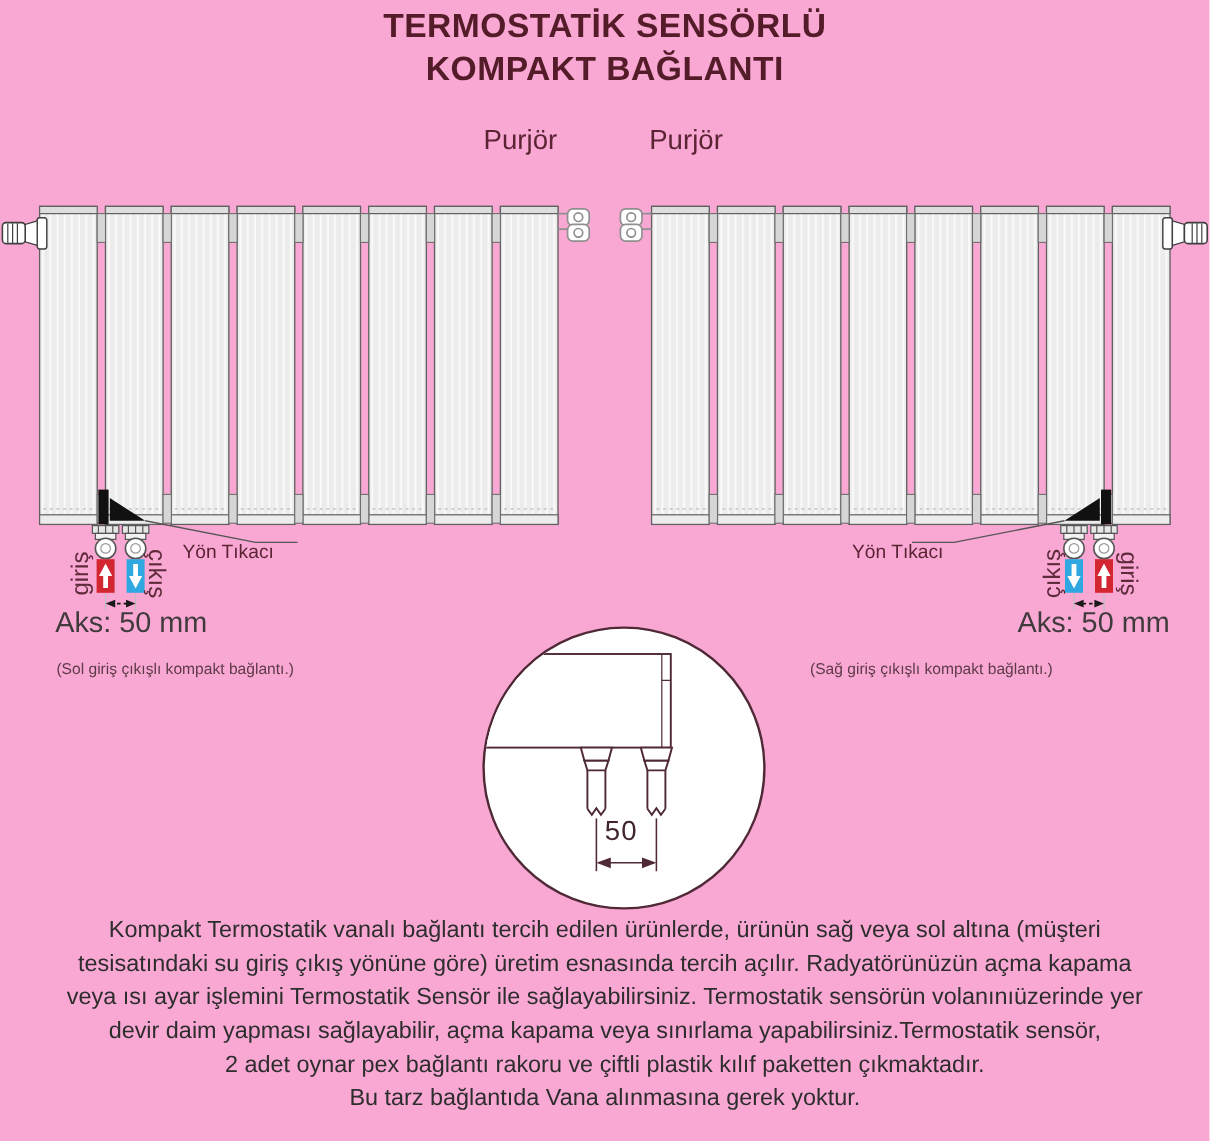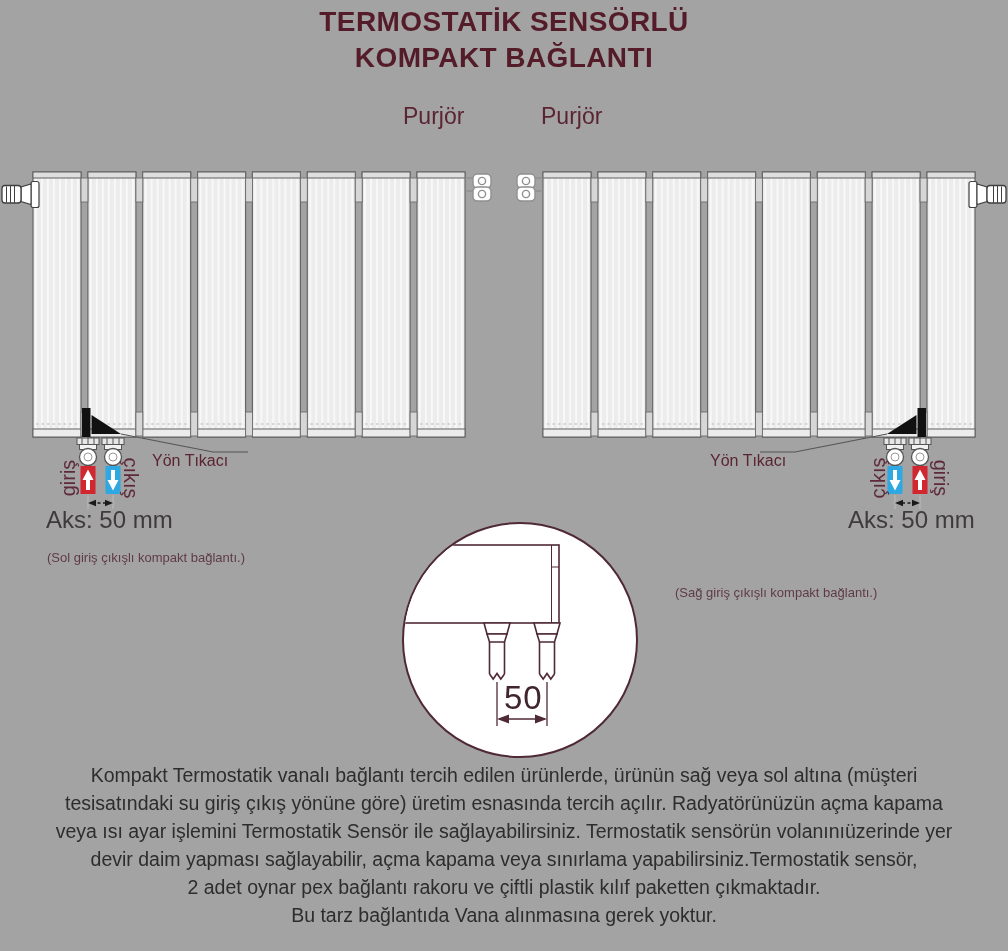--- a/index.html
+++ b/index.html
@@ -1,17 +1,17 @@
 <!DOCTYPE html>
 <html><head>
 <meta charset="utf-8">
 <style>
   html,body{margin:0;padding:0;background:#ffffff;}
   #stage{
-    position:relative;width:1008px;height:951px;background:#a3a3a3;
+    position:relative;width:1008px;height:951px;background:#f9a8d4;
     font-family:"Liberation Sans", sans-serif;overflow:hidden;
   }
   .abs{position:absolute;}
   
   #title{
     top:4px;left:0;width:100%;text-align:center;
     font-size:28px;font-weight:700;line-height:36px;letter-spacing:.4px;
     color:#541b28;
   }
   
@@ -20,21 +20,21 @@
   .lbl{position:absolute;white-space:nowrap;text-align:right;}
   .purjor{font-size:23px;color:#5b2433;}
   .yontikaci{font-size:16px;color:#5b2433;}
   .aks{font-size:24px;color:#3f3a3c;}
   .caption{font-size:13px;color:#5f3b48;}
   .vlabel{
     position:absolute;width:110px;text-align:center;font-size:20px;color:#5e2a3a;
   }
   .rotccw{transform:translate(-50%,-50%) rotate(-90deg);}
   .rotcw{transform:translate(-50%,-50%) rotate(90deg);}
-  #detail-dim{font-size:33px;color:#402530;font-weight:500;letter-spacing:1px;}
+  #detail-dim{font-size:23px;color:#402530;font-weight:500;letter-spacing:1px;}
   
   #paragraph{
     top:761px;left:0;width:100%;text-align:center;
     font-size:19.5px;line-height:28px;color:#2d2d2d;
   }
   #paragraph div{white-space:nowrap;}
 </style>
 </head>
 <body>
 
@@ -191,21 +191,21 @@
 
   <div class="vlabel rotccw" style="left:68px;top:478px;">giriş</div>
   <div class="vlabel rotcw" style="left:130px;top:478px;">çıkış</div>
   <div class="vlabel rotccw" style="left:878px;top:478px;">çıkış</div>
   <div class="vlabel rotcw" style="left:940px;top:478px;">giriş</div>
 
   <div class="lbl aks" style="left:46px;top:506px;">Aks: 50 mm</div>
   <div class="lbl aks" style="left:848px;top:506px;">Aks: 50 mm</div>
 
   <div class="lbl caption" style="left:47px;top:550px;">(Sol giriş çıkışlı kompakt bağlantı.)</div>
-  <div class="lbl caption" style="left:675px;top:550px;margin-top:35px;">(Sağ giriş çıkışlı kompakt bağlantı.)</div>
+  <div class="lbl caption" style="left:675px;top:550px;">(Sağ giriş çıkışlı kompakt bağlantı.)</div>
 
   <div class="lbl" id="detail-dim" style="left:504px;top:679px;">50</div>
 
   <div id="paragraph" class="abs">
     <div>Kompakt Termostatik vanalı bağlantı tercih edilen ürünlerde, ürünün sağ veya sol altına (müşteri</div>
     <div>tesisatındaki su giriş çıkış yönüne göre) üretim esnasında tercih açılır. Radyatörünüzün açma kapama</div>
     <div>veya ısı ayar işlemini Termostatik Sensör ile sağlayabilirsiniz. Termostatik sensörün volanınıüzerinde yer</div>
     <div>devir daim yapması sağlayabilir, açma kapama veya sınırlama yapabilirsiniz.Termostatik sensör,</div>
     <div>2 adet oynar pex bağlantı rakoru ve çiftli plastik kılıf paketten çıkmaktadır.</div>
     <div>Bu tarz bağlantıda Vana alınmasına gerek yoktur.</div>

